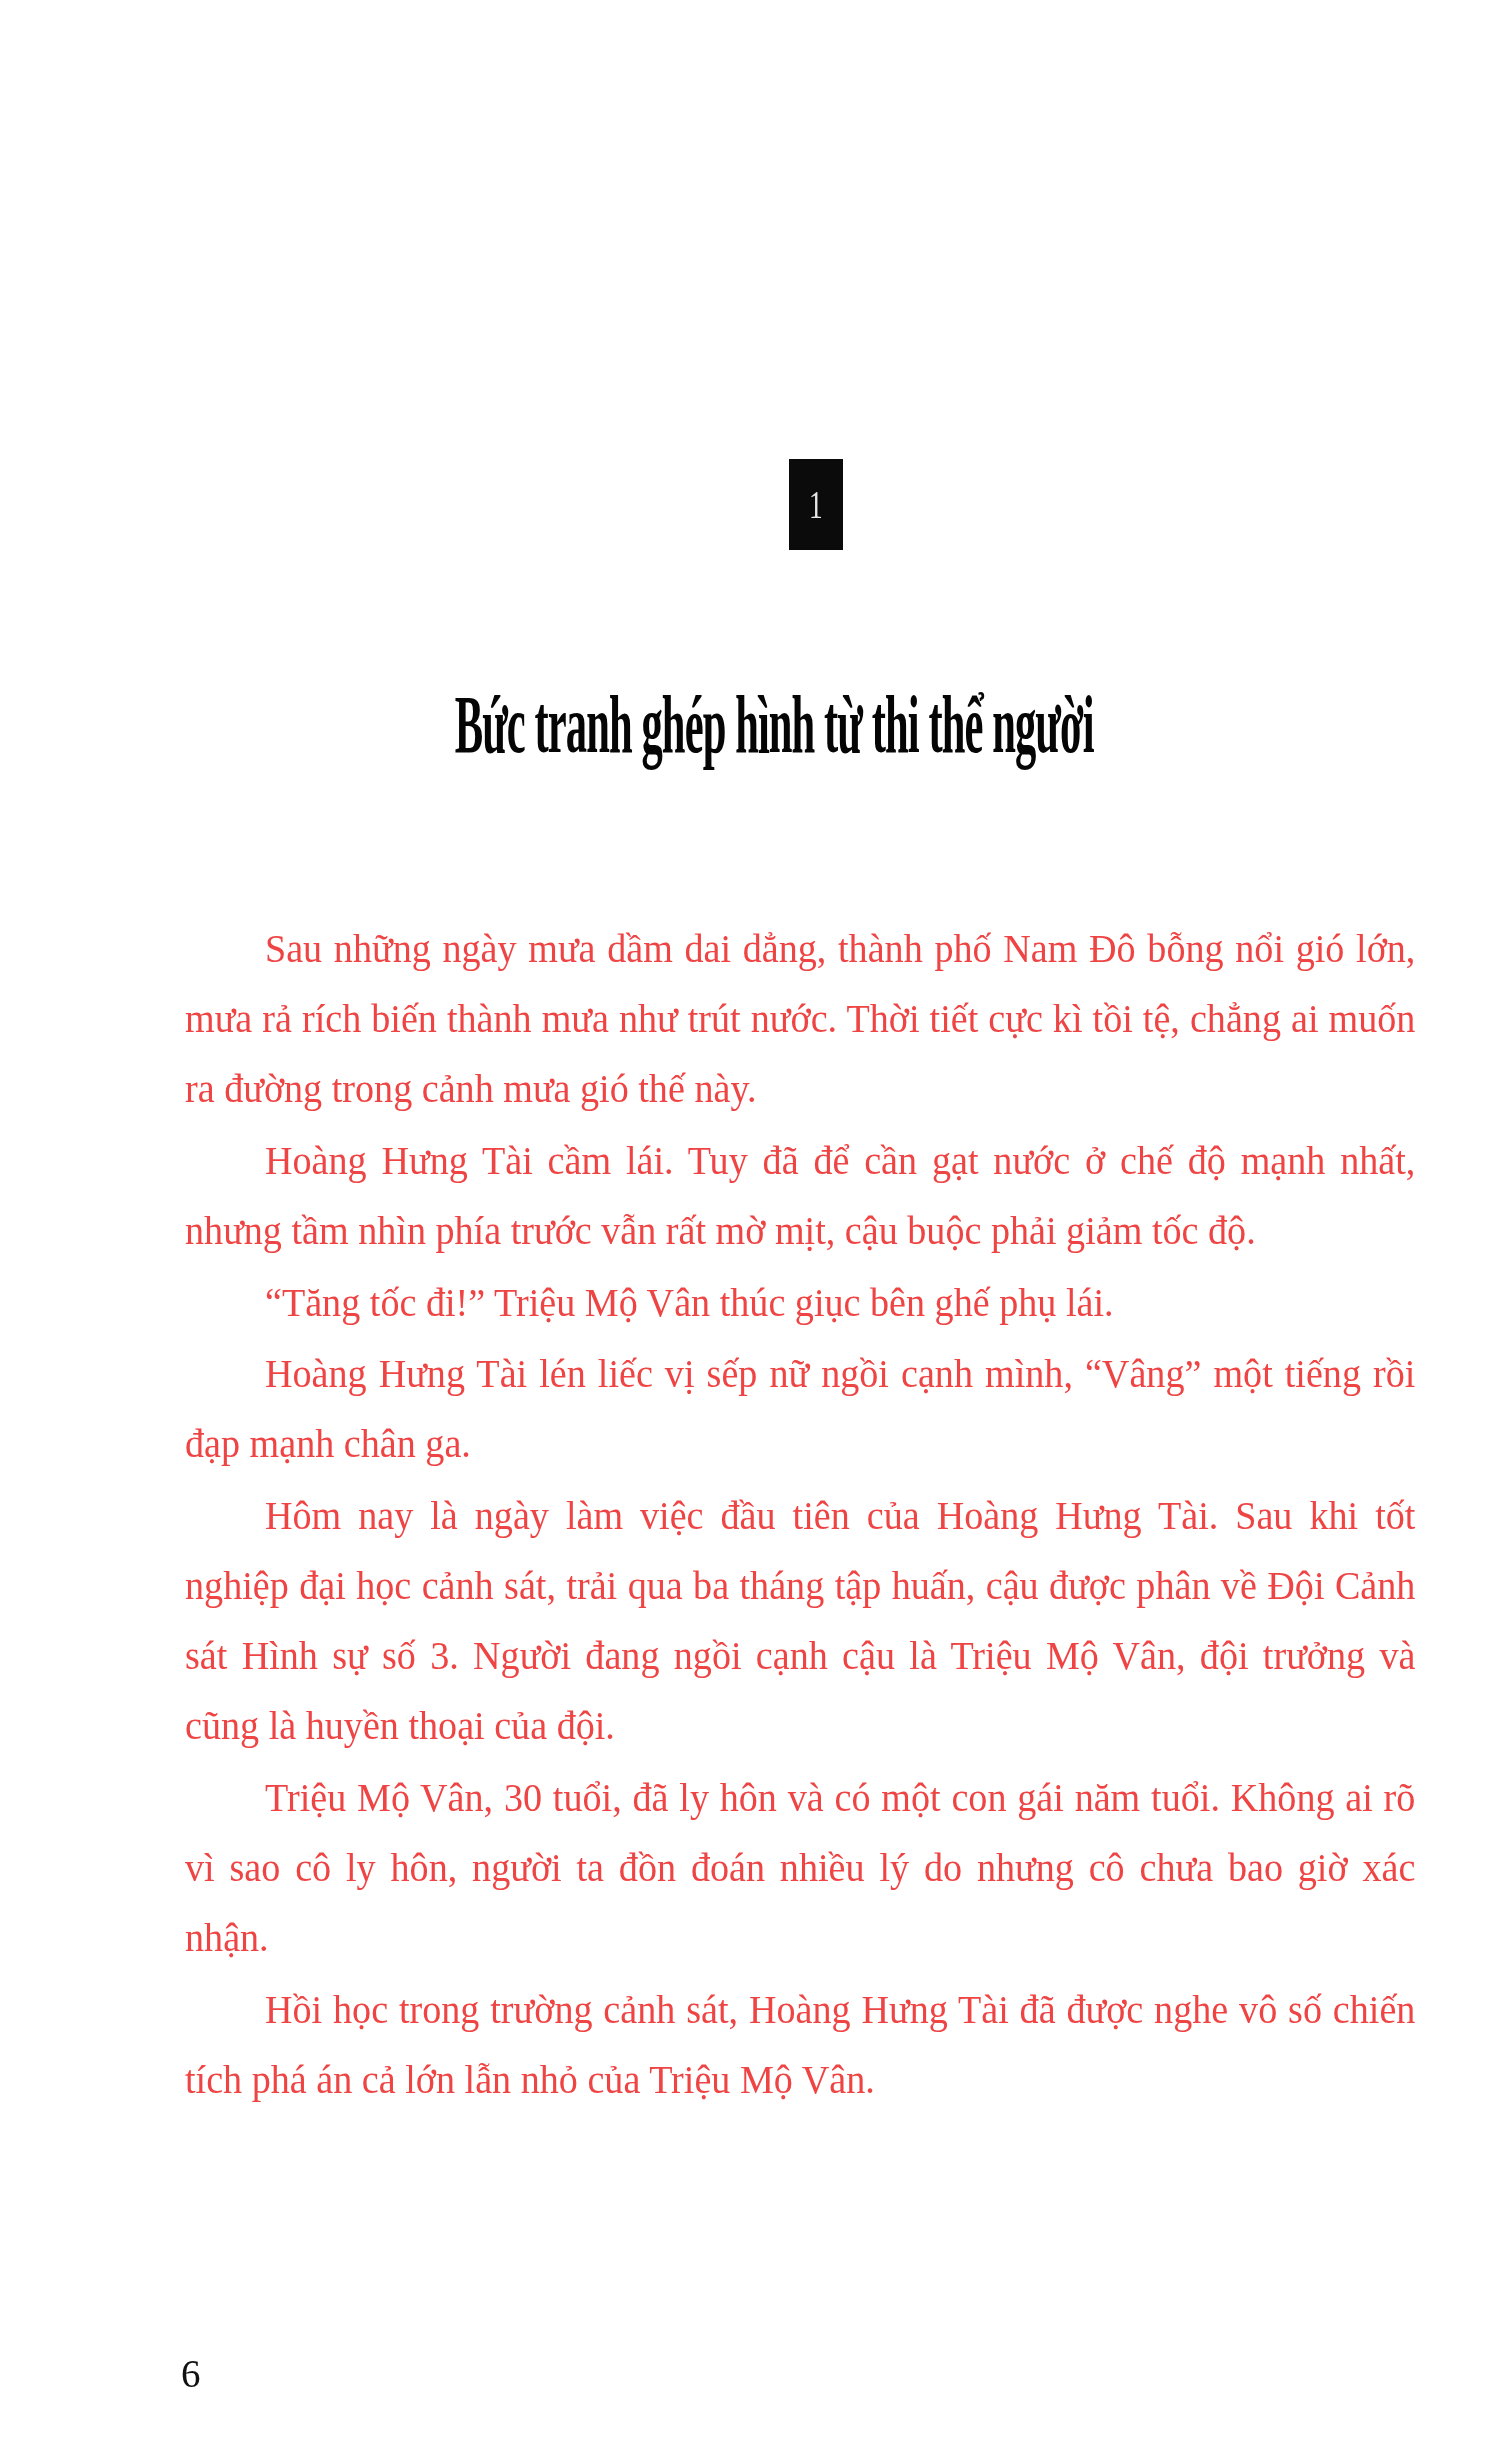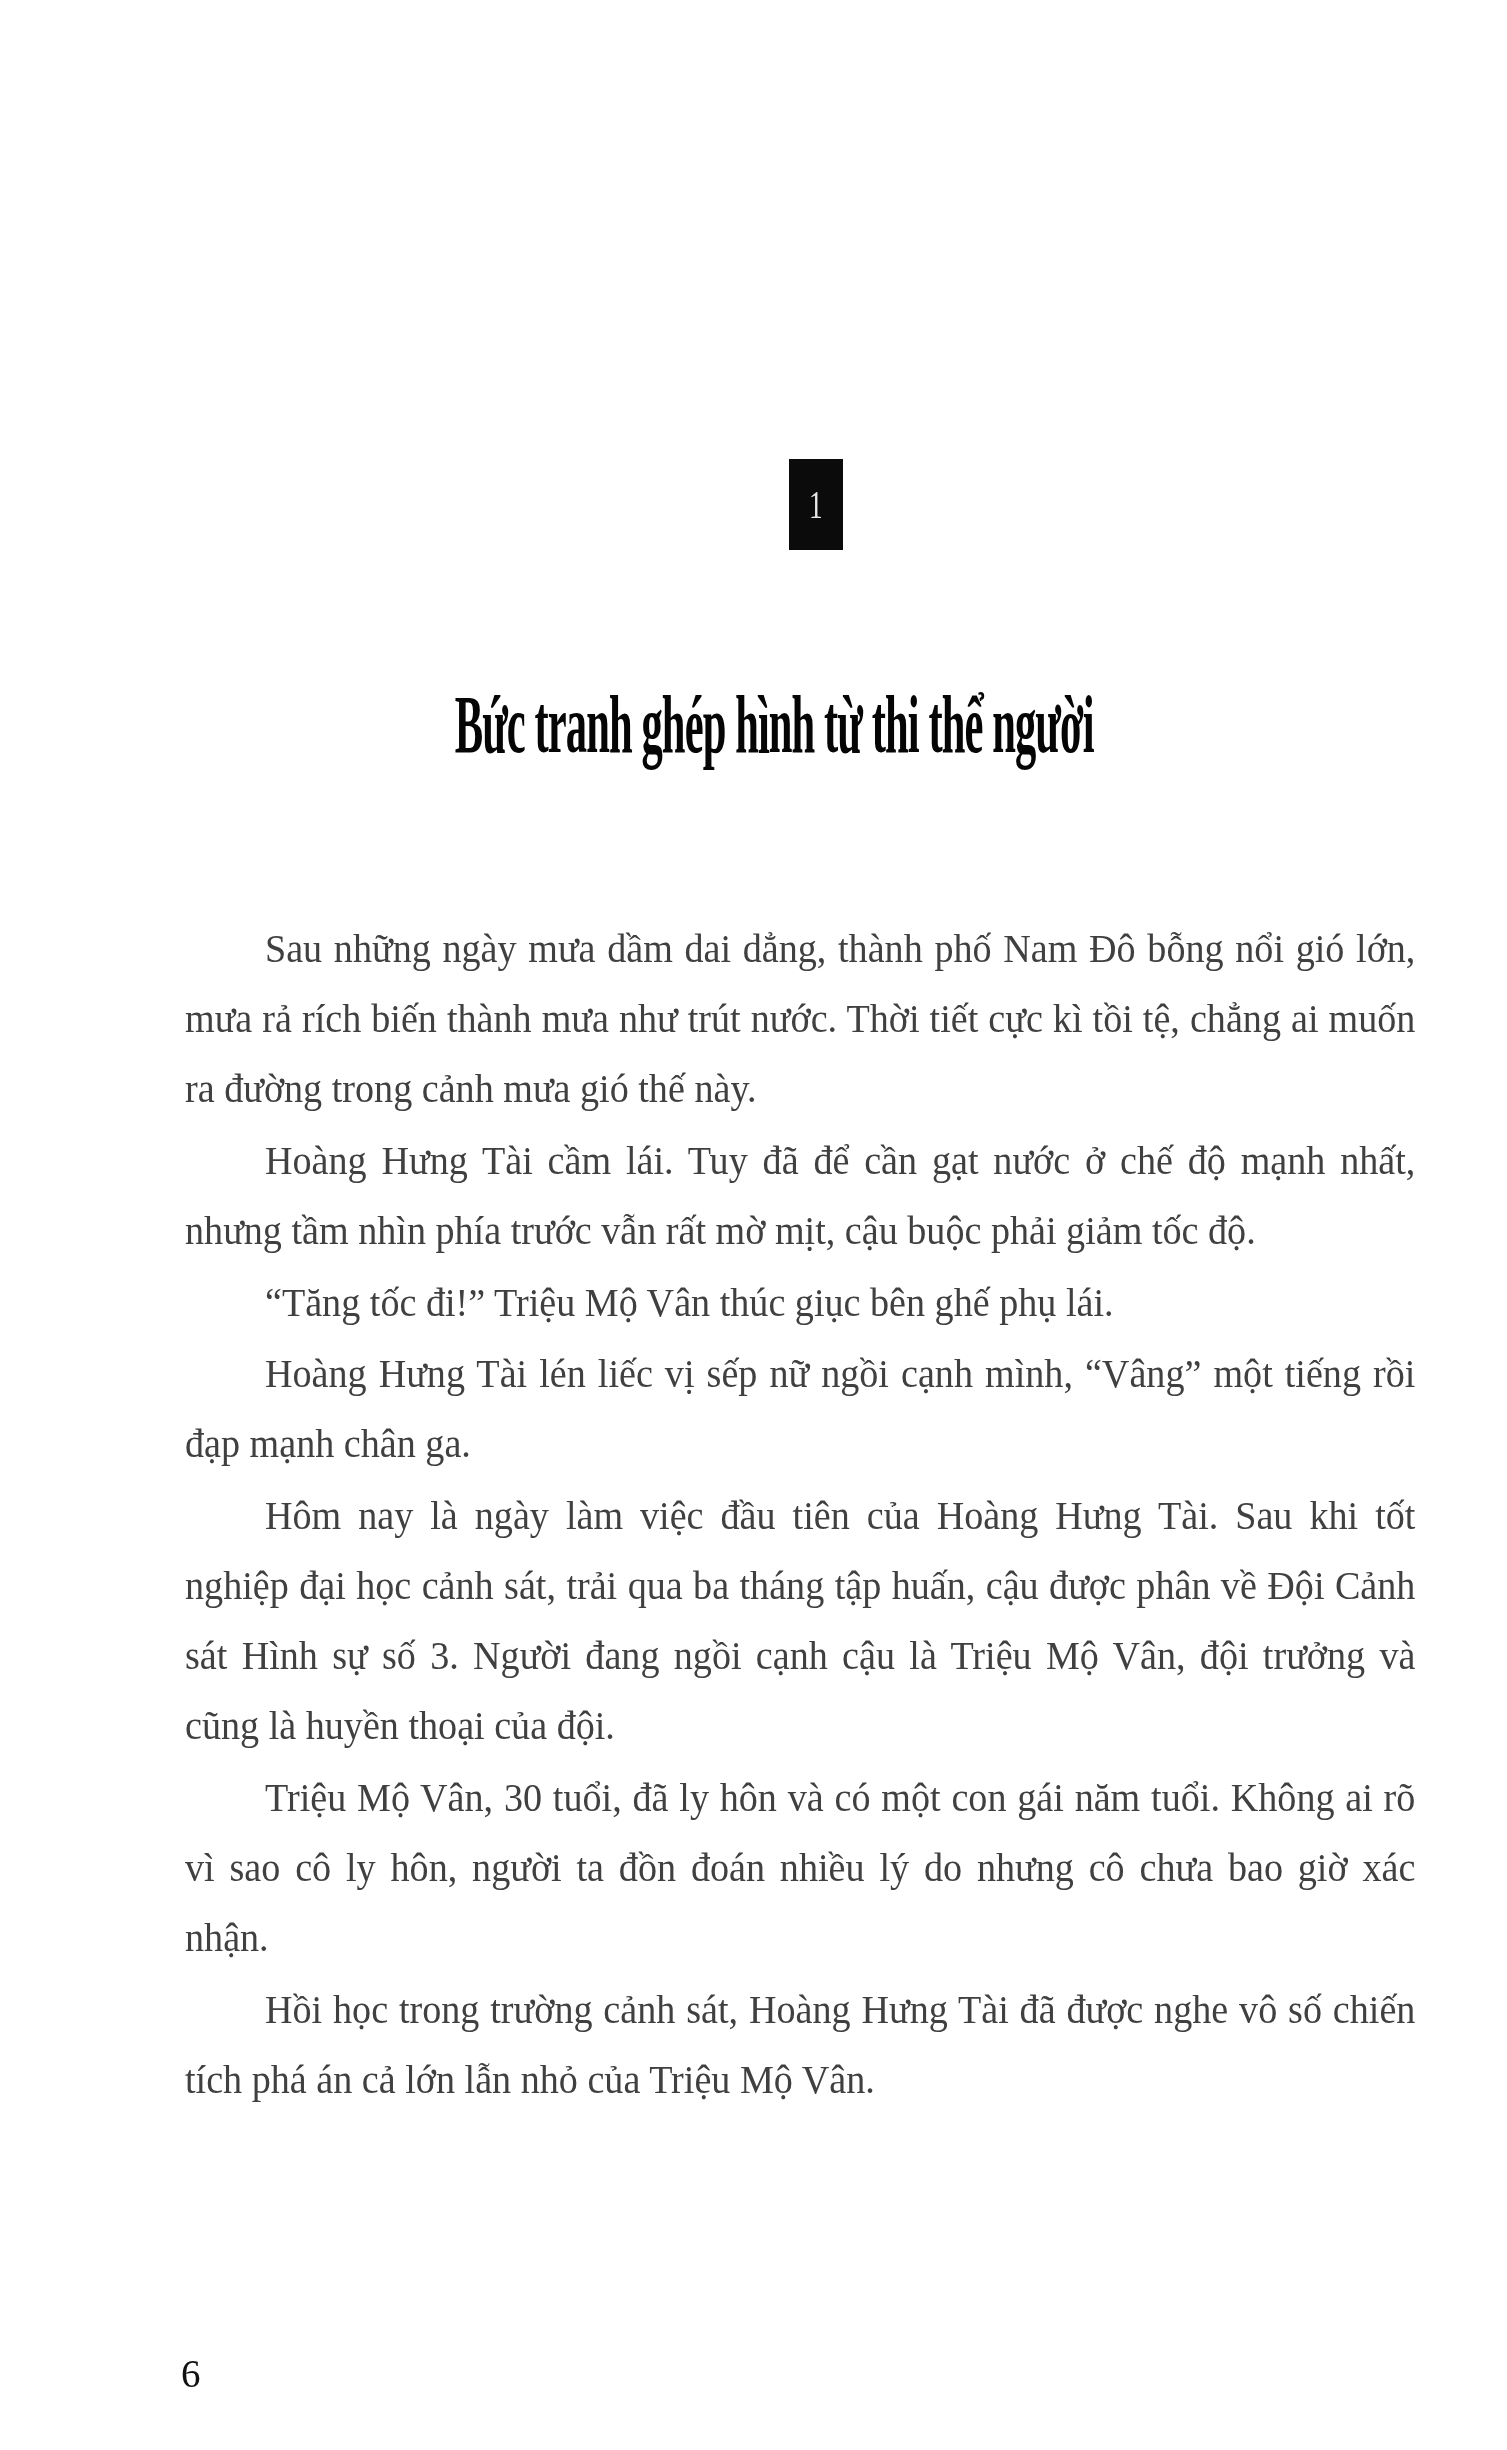--- a/index.html
+++ b/index.html
@@ -56,21 +56,21 @@
       color: #050505;
     }
     .body-text {
       position: absolute;
       left: 185px;
       top: 913px;
       width: 1230px;
       font-family: "Liberation Serif", serif;
       font-size: 41px;
       line-height: 70px;
-      color: #404040;
+      color: #ef4444;
       text-align: justify;
     }
     .body-text p {
       margin: 0 0 1.8px 0;
       text-indent: 86px;
       text-align-last: left;
       transform: scaleX(0.93);
       transform-origin: 0 0;
       width: 1323px;
     }

